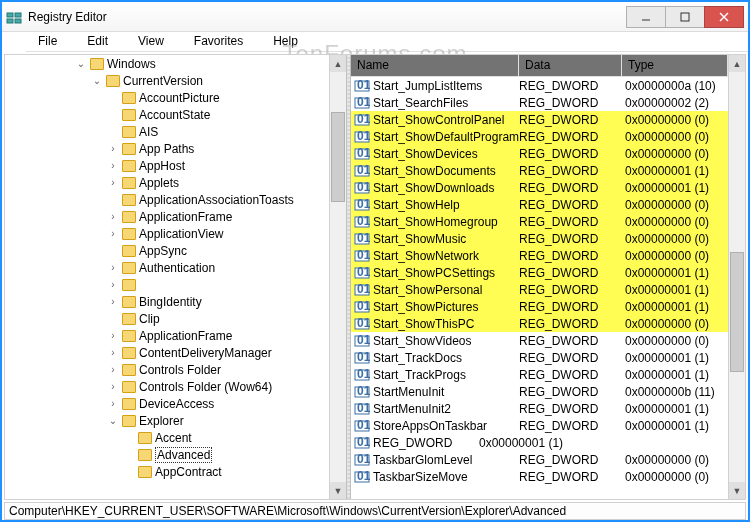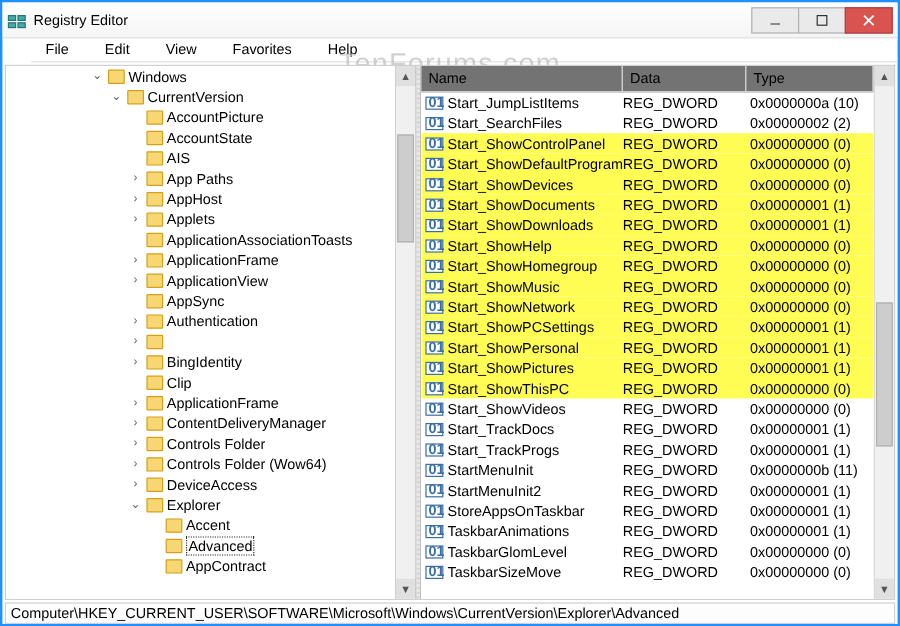--- a/index.html
+++ b/index.html
@@ -457,21 +457,20 @@
           <span class="tp">REG_DWORD</span>
           <span class="dt">0x00000001 (1)</span>
         </div>
         <div class="lrow">
           <span class="ic">
             <svg width="16" height="14">
               <rect x="1" y="2" width="14" height="10" fill="#fff" stroke="#3a6ea5"></rect>
               <text x="3" y="10" font-size="7" fill="#3a6ea5" font-weight="bold">011</text>
             </svg>
           </span>
-          <span class="nm">TaskbarAnimations</span>
           <span class="tp">REG_DWORD</span>
           <span class="dt">0x00000001 (1)</span>
         </div>
         <div class="lrow">
           <span class="ic">
             <svg width="16" height="14">
               <rect x="1" y="2" width="14" height="10" fill="#fff" stroke="#3a6ea5"></rect>
               <text x="3" y="10" font-size="7" fill="#3a6ea5" font-weight="bold">011</text>
             </svg>
           </span>

